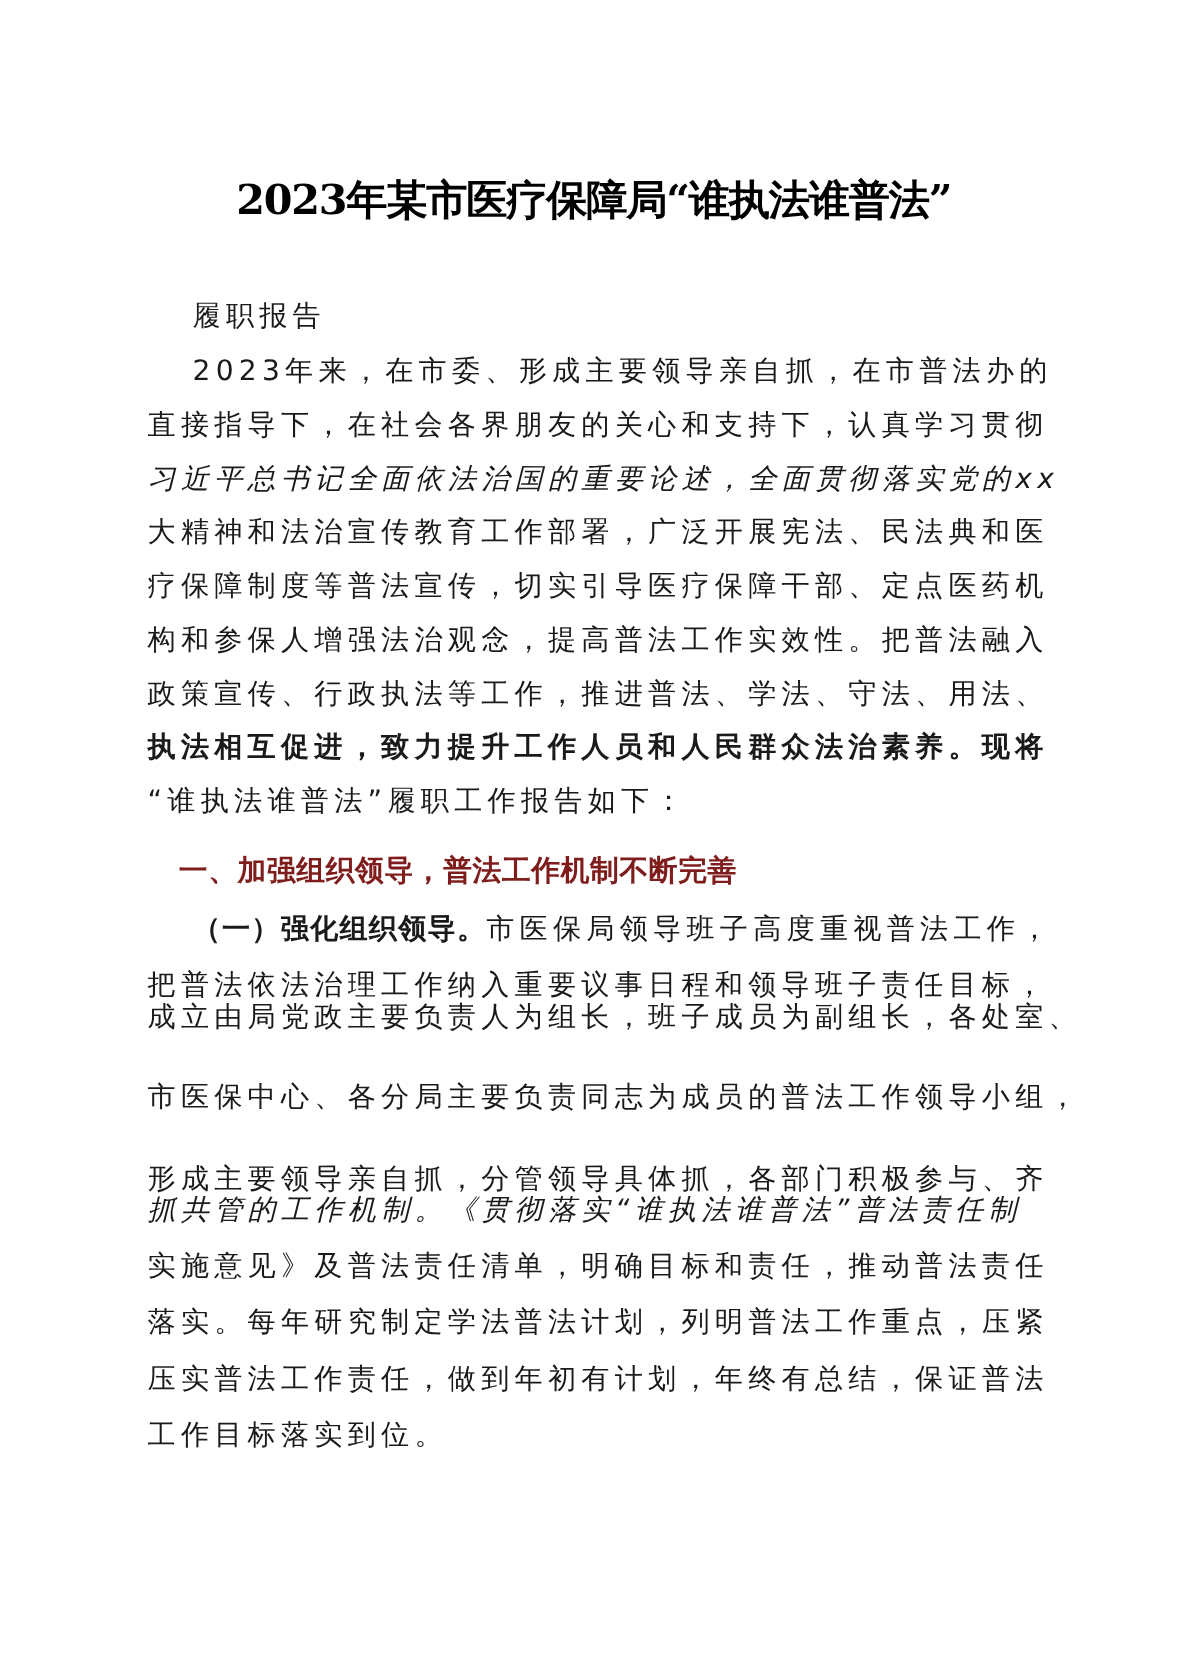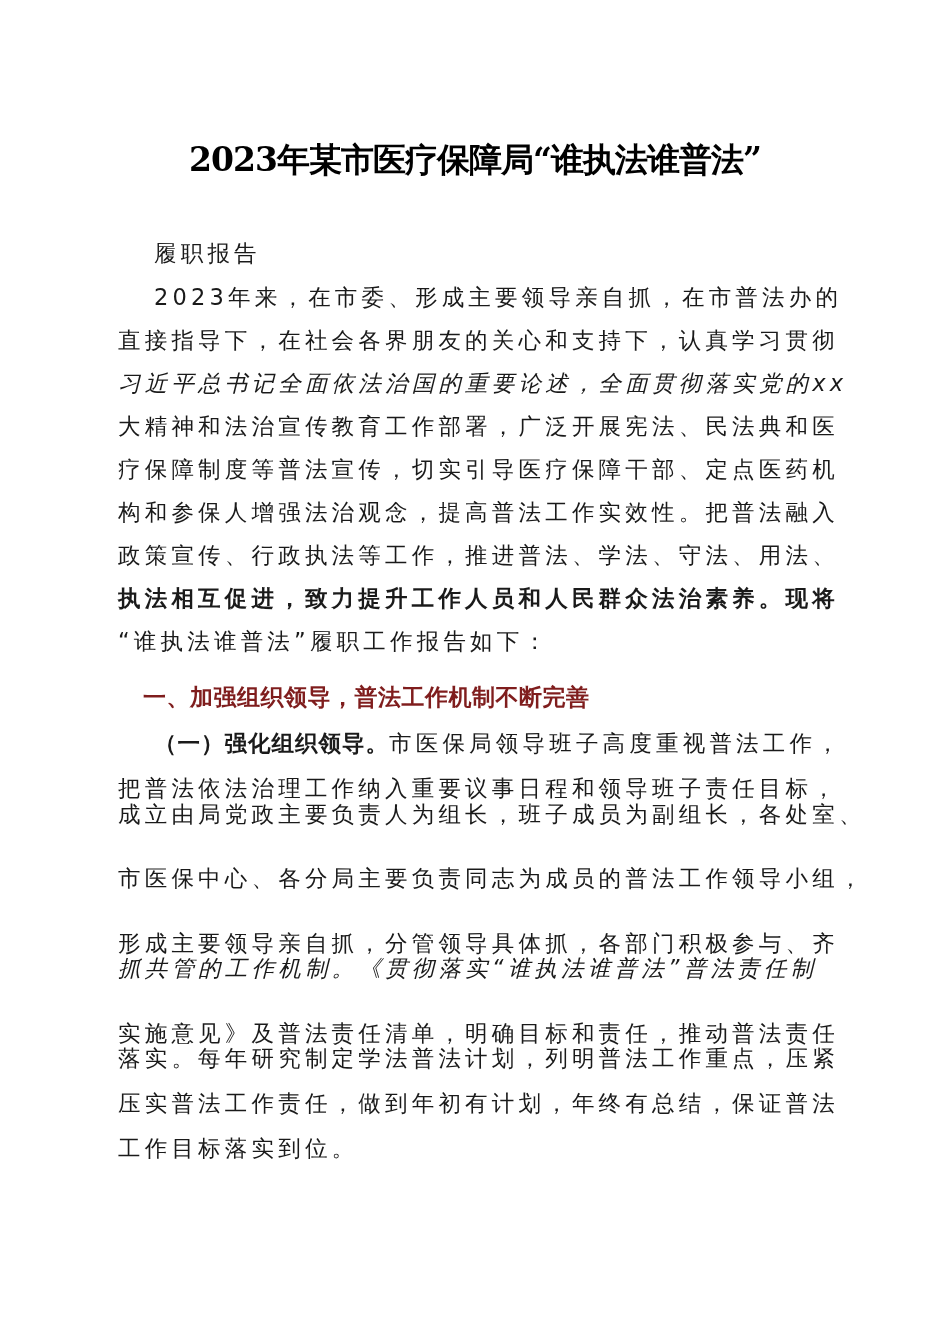--- a/index.html
+++ b/index.html
@@ -86,19 +86,19 @@
     <div class="line heading" style="top:444px;">一、加强组织领导，普法工作机制不断完善</div>
 
     <div class="line sub-indent" style="top:490px;">
       <span class="bold-lead">（一）强化组织领导。</span><span>市医保局领导班子高度重视普法工作，</span>
     </div>
     <div class="line" style="top:535px;">把普法依法治理工作纳入重要议事日程和领导班子责任目标，</div>
     <div class="line" style="top:548px;margin-top:13px;">成立由局党政主要负责人为组长，班子成员为副组长，各处室、</div>
     <div class="line" style="top:625px;">市医保中心、各分局主要负责同志为成员的普法工作领导小组，</div>
     <div class="line" style="top:670px;margin-top:20px;">形成主要领导亲自抓，分管领导具体抓，各部门积极参与、齐</div>
     <div class="line" style="top:715px;font-style:italic;">抓共管的工作机制。《贯彻落实“谁执法谁普法”普法责任制</div>
-    <div class="line" style="top:760px;margin-top:20px;">实施意见》及普法责任清单，明确目标和责任，推动普法责任</div>
+    <div class="line" style="top:760px;">实施意见》及普法责任清单，明确目标和责任，推动普法责任</div>
     <div class="line" style="top:805px;">落实。每年研究制定学法普法计划，列明普法工作重点，压紧</div>
     <div class="line" style="top:850px;">压实普法工作责任，做到年初有计划，年终有总结，保证普法</div>
     <div class="line" style="top:895px;">工作目标落实到位。</div>
   </div>
 
 </div>
 
 </body></html>

